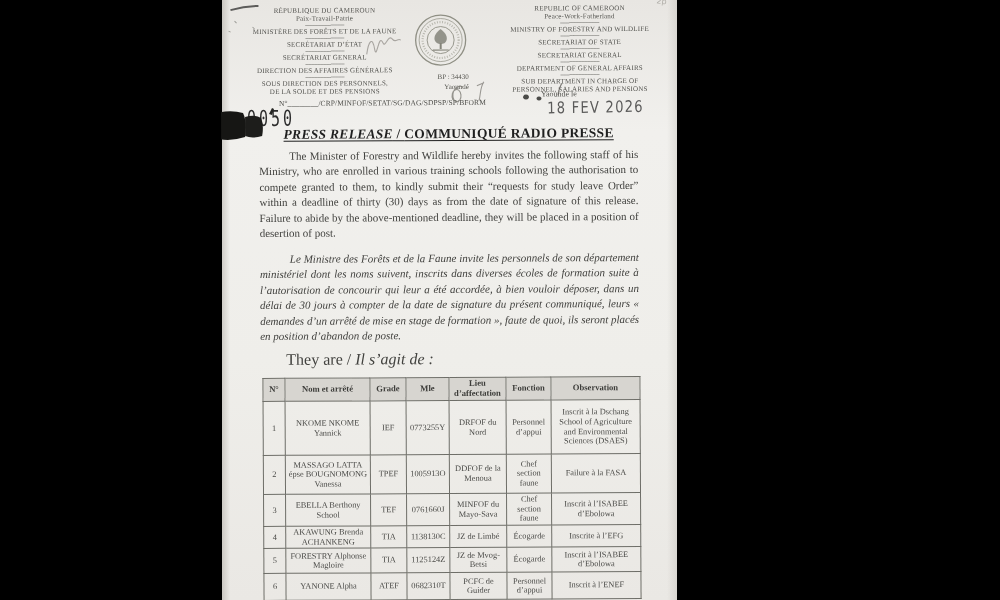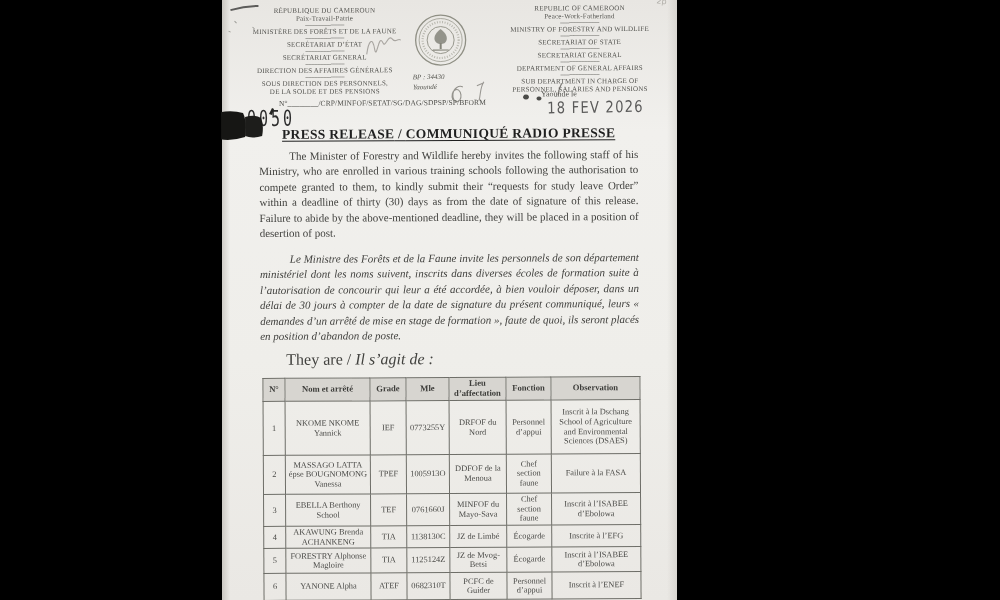--- a/index.html
+++ b/index.html
@@ -15,41 +15,41 @@
       linear-gradient(180deg,#e8e6e2 0%,#f1f0ed 22%,#efeeea 60%,#eae8e4 100%);
     color:#454545;
   }
   .page-inner{position:absolute;inset:0;transform:rotate(-0.3deg);}
   
   .lh{position:absolute;text-align:center;font-size:7px;line-height:8px;color:#52524e;letter-spacing:.2px;}
   .lh-left{left:4px;top:6px;width:200px;}
   .lh-right{left:260px;top:5px;width:198px;}
   .lh-line{white-space:nowrap;}
   .lh-sep{font-size:6px;line-height:5px;color:#6b6b66;letter-spacing:-.5px;overflow:hidden;height:5px;}
-  .seal-wrap{position:absolute;left:192px;top:12px;width:56px;text-align:left;font-style:italic;}
+  .seal-wrap{position:absolute;left:192px;top:12px;width:56px;text-align:right;}
   .seal-text{font-size:7px;line-height:9px;color:#55554f;margin-top:1px;}
   .ref-line{position:absolute;left:58px;top:98px;font-size:7.5px;color:#4d4d49;white-space:nowrap;letter-spacing:.1px;}
   .place-date{position:absolute;left:320px;top:90px;font-size:8px;color:#52524e;}
   .date-stamp{
     position:absolute;left:326px;top:99px;font-family:"DejaVu Sans",sans-serif;
     font-size:16px;color:#474747;letter-spacing:1.5px;transform:scaleX(.82) rotate(-.6deg);
     transform-origin:left top;white-space:nowrap;opacity:.88;
   }
   .num-stamp{
     position:absolute;left:26px;top:105px;font-family:"DejaVu Sans Mono",monospace;
     font-size:21px;color:#2c2c2c;letter-spacing:4px;transform:scaleX(.72) scaleY(1.05);
     transform-origin:left top;white-space:nowrap;
   }
   
   .title{
     position:absolute;left:0;top:126px;width:100%;text-align:center;
     font-size:13.5px;font-weight:bold;color:#1f1f1f;letter-spacing:.3px;
     text-decoration:underline;text-underline-offset:2px;
   }
-  .title .en{margin-top:27px;}
+  .title .en{font-style:italic;margin-top:27px;}
   
   .para{
     position:absolute;left:38px;width:379px;font-size:11px;line-height:15.4px;
     text-align:justify;text-indent:30px;color:#42423f;
   }
   .para-en{top:148px;}
   .para-fr{top:251px;font-style:italic;}
   .they-are{position:absolute;left:64px;top:350px;font-size:16px;color:#42423f;}
   .they-are .fr{font-style:italic;}
   

